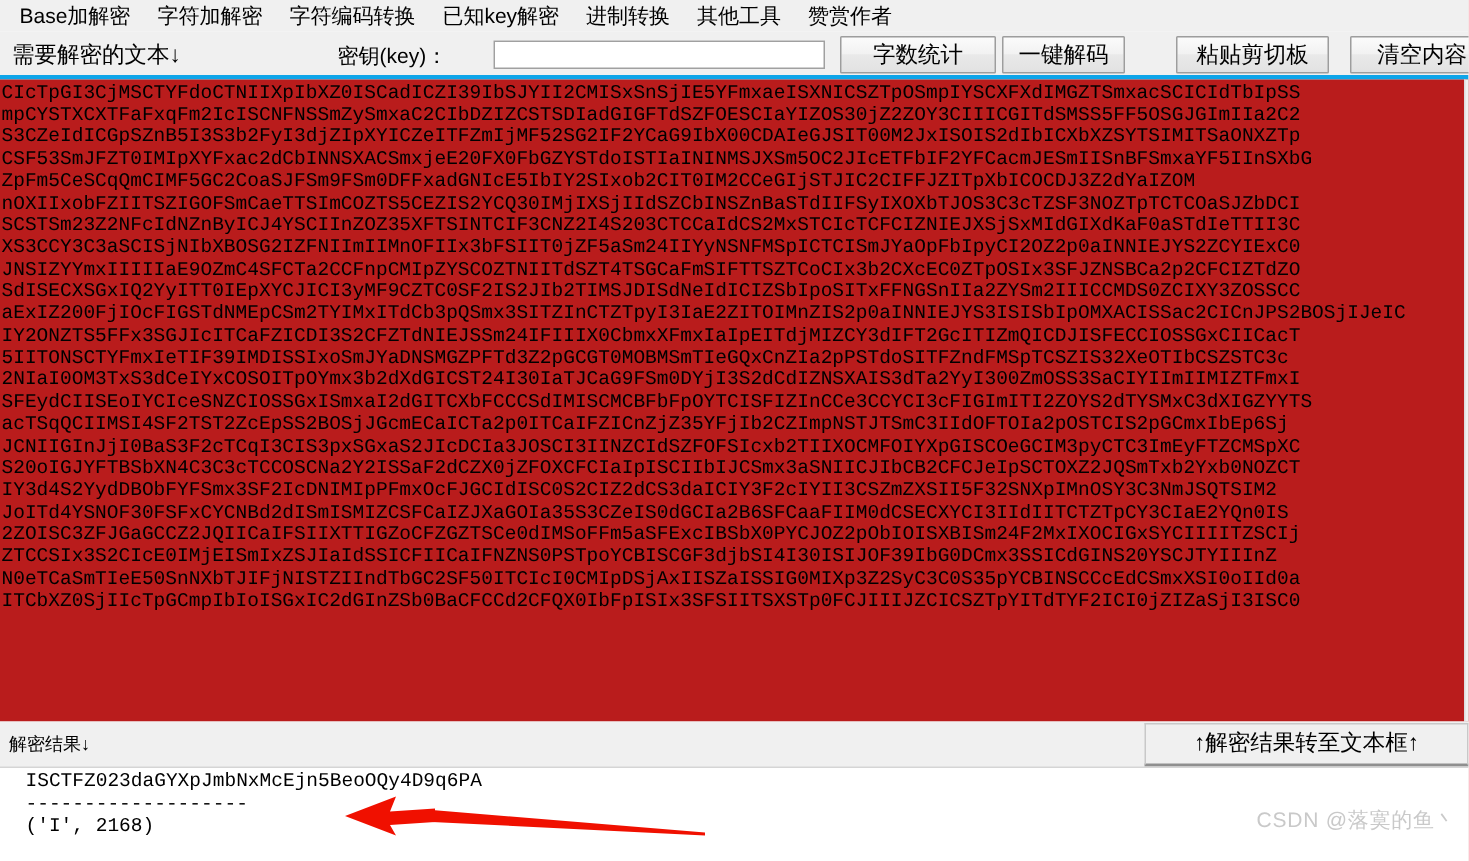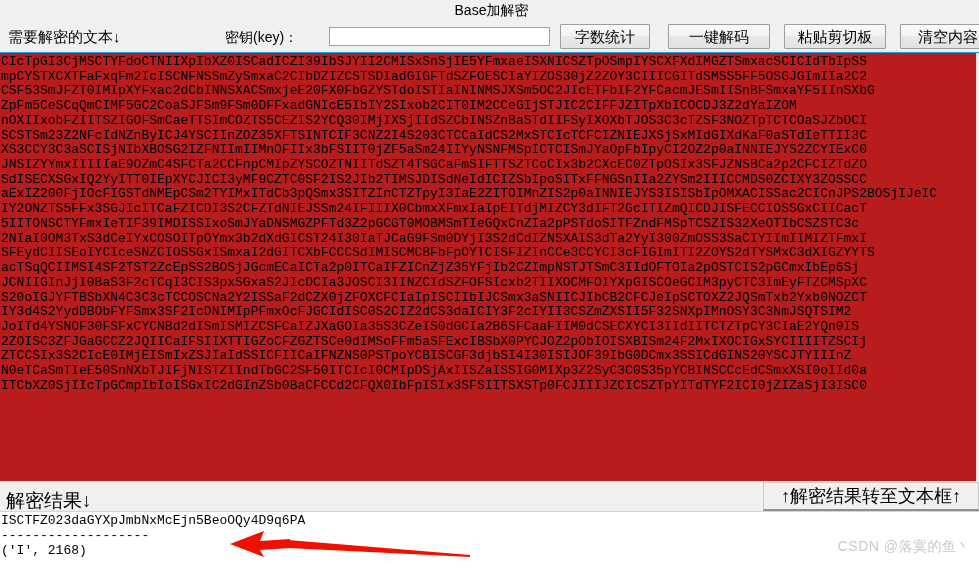--- a/index.html
+++ b/index.html
@@ -26,40 +26,39 @@
   .menubar {
     position: absolute;
     left: 0; top: 0;
     width: 979px;
     height: 21px;
     background: #f0f0f0;
     display: flex;
     align-items: center;
     box-sizing: border-box;
     padding-left: 4px;
-    flex-direction: column;
   }
   .menu-item {
     font-family: "Liberation Sans", sans-serif;
     font-size: 14px;
     color: #000000;
     line-height: 21px;
     padding: 0 9px;
     white-space: nowrap;
     cursor: default;
   }
 
   
   .toolbar {
     position: absolute;
     left: 0; top: 21px;
     width: 979px;
     height: 32px;
     background: #f0f0f0;
-    border-bottom: 1px solid #0ea5e9;
+    border-bottom: 3px solid #0ea5e9;
     box-sizing: border-box;
   }
   .tb-label {
     position: absolute;
     font-size: 15px;
     color: #000;
     line-height: 15px;
     white-space: nowrap;
   }
   #label-source { left: 8px; top: 8px; }
@@ -90,22 +89,22 @@
     border-radius: 1px;
     box-sizing: border-box;
     font-family: "Liberation Sans", sans-serif;
     font-size: 15px;
     color: #000;
     line-height: 23px;
     text-align: center;
     cursor: default;
     white-space: nowrap;
   }
-  #btn-count   { left: 560px; width: 90px; }
-  #btn-decode  { left: 668px; width: 102px; }
+  #btn-count   { left: 560px; width: 104px; }
+  #btn-decode  { left: 668px; width: 82px; }
   #btn-paste   { left: 784px; width: 102px; }
   #btn-clear   { left: 900px; width: 96px; }
 
   
   .textarea-main {
     position: absolute;
     left: 0;
     top: 53px;
     width: 979px;
     height: 428px;
@@ -138,21 +137,21 @@
     position: absolute;
     left: 0; top: 481px;
     width: 979px;
     height: 31px;
     background: #f0f0f0;
     box-sizing: border-box;
   }
   #label-result {
     position: absolute;
     left: 6px; top: 7px;
-    font-size: 19px;
+    font-size: 12px;
     color: #000;
     white-space: nowrap;
   }
   #btn-copy {
     position: absolute;
     left: 628px; top: 3px;
     width: 121px; height: 24px;
     background: linear-gradient(to bottom, #fbfbfb 0%, #f2f2f2 47%, #e9e9e9 50%, #e2e2e2 100%);
     border: 1px solid #9d9d9d;
     box-sizing: border-box;
@@ -163,21 +162,21 @@
     cursor: default;
   }
   #btn-to-textbox {
     position: absolute;
     left: 763px; top: 1px;
     width: 216px; height: 29px;
     background: #f0f0f0;
     border: 1px solid #c8c8c8;
     border-bottom: 2px solid #8f8f8f;
     box-sizing: border-box;
-    font-size: 18px;
+    font-size: 15px;
     line-height: 26px;
     text-align: center;
     color: #000;
     cursor: default;
     white-space: nowrap;
   }
   .result-bar-sep {
     position: absolute;
     left: 0; top: 511px;
     width: 979px; height: 1px;
@@ -192,20 +191,21 @@
     background: #ffffff;
     overflow: hidden;
     padding-top: 2px;
     box-sizing: border-box;
   }
   .result-area .mono-line {
     font-size: 13px;
     line-height: 14.8px;
     height: 14.8px;
     padding-left: 1px;
+    margin-left: 16px;
   }
 
   
   .arrow-annotation {
     position: absolute;
     left: 230px; top: 524px;
     width: 240px; height: 34px;
     pointer-events: none;
   }
 
@@ -242,20 +242,21 @@
     <input class="key-input" id="key-input" type="text" value="" style="">
     <div class="tbtn" id="btn-count">字数统计</div>
     <div class="tbtn" id="btn-decode">一键解码</div>
     <div class="tbtn" id="btn-paste">粘贴剪切板</div>
     <div class="tbtn" id="btn-clear">清空内容</div>
   </div>
 
   <div class="textarea-main" id="source-textarea">
       <div class="mono-line">CIcTpGI3CjMSCTYFdoCTNIIXpIbXZ0ISCadICZI39IbSJYII2CMISxSnSjIE5YFmxaeISXNICSZTpOSmpIYSCXFXdIMGZTSmxacSCICIdTbIpSS</div>
       <div class="mono-line">mpCYSTXCXTFaFxqFm2IcISCNFNSSmZySmxaC2CIbDZIZCSTSDIadGIGFTdSZFOESCIaYIZOS30jZ2ZOY3CIIICGITdSMSS5FF5OSGJGImIIa2C2</div>
+      <div class="mono-line">S3CZeIdICGpSZnB5I3S3b2FyI3djZIpXYICZeITFZmIjMF52SG2IF2YCaG9IbX00CDAIeGJSIT00M2JxISOIS2dIbICXbXZSYTSIMITSaONXZTp</div>
       <div class="mono-line">CSF53SmJFZT0IMIpXYFxac2dCbINNSXACSmxjeE20FX0FbGZYSTdoISTIaININMSJXSm5OC2JIcETFbIF2YFCacmJESmIISnBFSmxaYF5IInSXbG</div>
       <div class="mono-line">ZpFm5CeSCqQmCIMF5GC2CoaSJFSm9FSm0DFFxadGNIcE5IbIY2SIxob2CIT0IM2CCeGIjSTJIC2CIFFJZITpXbICOCDJ3Z2dYaIZOM</div>
       <div class="mono-line">nOXIIxobFZIITSZIGOFSmCaeTTSImCOZTS5CEZIS2YCQ30IMjIXSjIIdSZCbINSZnBaSTdIIFSyIXOXbTJOS3C3cTZSF3NOZTpTCTCOaSJZbDCI</div>
       <div class="mono-line">SCSTSm23Z2NFcIdNZnByICJ4YSCIInZOZ35XFTSINTCIF3CNZ2I4S203CTCCaIdCS2MxSTCIcTCFCIZNIEJXSjSxMIdGIXdKaF0aSTdIeTTII3C</div>
       <div class="mono-line">XS3CCY3C3aSCISjNIbXBOSG2IZFNIImIIMnOFIIx3bFSIIT0jZF5aSm24IIYyNSNFMSpICTCISmJYaOpFbIpyCI2OZ2p0aINNIEJYS2ZCYIExC0</div>
       <div class="mono-line">JNSIZYYmxIIIIIaE9OZmC4SFCTa2CCFnpCMIpZYSCOZTNIITdSZT4TSGCaFmSIFTTSZTCoCIx3b2CXcEC0ZTpOSIx3SFJZNSBCa2p2CFCIZTdZO</div>
       <div class="mono-line">SdISECXSGxIQ2YyITT0IEpXYCJICI3yMF9CZTC0SF2IS2JIb2TIMSJDISdNeIdICIZSbIpoSITxFFNGSnIIa2ZYSm2IIICCMDS0ZCIXY3ZOSSCC</div>
       <div class="mono-line">aExIZ200FjIOcFIGSTdNMEpCSm2TYIMxITdCb3pQSmx3SITZInCTZTpyI3IaE2ZITOIMnZIS2p0aINNIEJYS3ISISbIpOMXACISSac2CICnJPS2BOSjIJeIC</div>
       <div class="mono-line">IY2ONZTS5FFx3SGJIcITCaFZICDI3S2CFZTdNIEJSSm24IFIIIX0CbmxXFmxIaIpEITdjMIZCY3dIFT2GcITIZmQICDJISFECCIOSSGxCIICacT</div>
       <div class="mono-line">5IITONSCTYFmxIeTIF39IMDISSIxoSmJYaDNSMGZPFTd3Z2pGCGT0MOBMSmTIeGQxCnZIa2pPSTdoSITFZndFMSpTCSZIS32XeOTIbCSZSTC3c</div>

